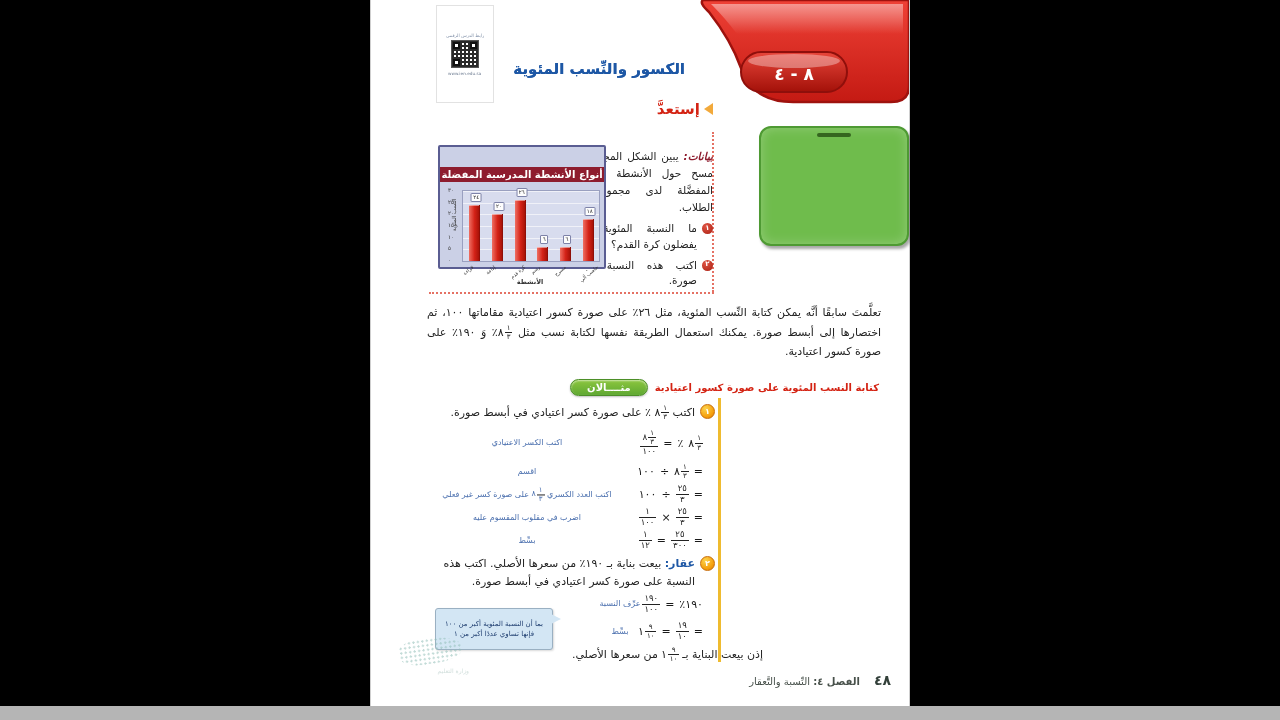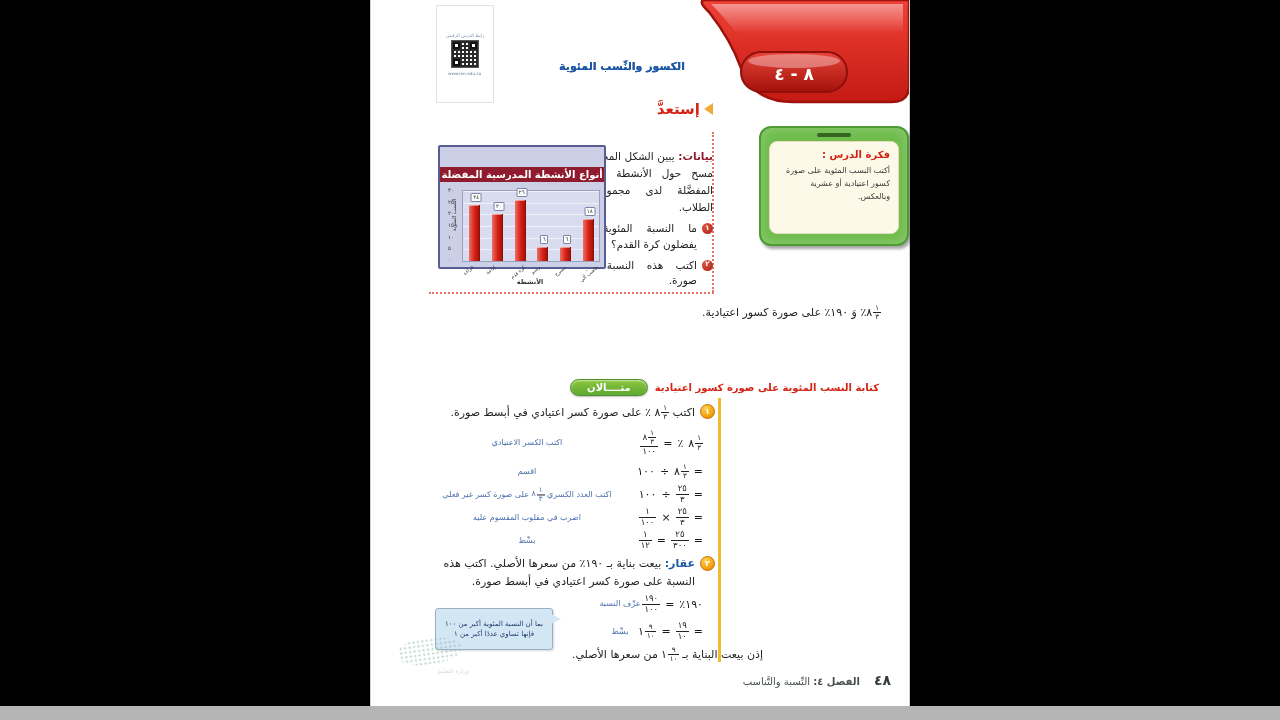--- a/index.html
+++ b/index.html
@@ -13,42 +13,42 @@
   .qr-box{position:absolute;left:66px;top:6px;width:56px;height:96px;background:#fff;
           box-shadow:0 0 0 1px #e2e2e2;display:flex;flex-direction:column;align-items:center;justify-content:center;gap:3px;}
   .qr-caption{font-size:5px;color:#8090a8;white-space:nowrap;transform:scale(.9);}
   .qr-pattern{width:26px;height:26px;position:relative;background:
       repeating-linear-gradient(0deg,#2a2a2a 0 2px,transparent 2px 4px),
       repeating-linear-gradient(90deg,#2a2a2a 0 2px,rgba(255,255,255,.85) 2px 4px);outline:1px solid #555;}
   .qr-eye{position:absolute;width:7px;height:7px;border:2px solid #111;background:#fff;box-sizing:border-box;}
   .qr-url{font-size:5px;color:#6b7a90;transform:scale(.85);}
   .banner-svg{position:absolute;right:0;top:0;}
   .lesson-title{position:absolute;right:224px;top:60px;color:#1d57a5;font-weight:bold;
-                font-size:11px;direction:rtl;white-space:nowrap;text-shadow:0 0 .4px #1d57a5;}
+                font-size:15px;direction:rtl;white-space:nowrap;text-shadow:0 0 .4px #1d57a5;}
 
   
   .idea-box{position:absolute;left:388px;top:126px;width:146px;height:116px;background:#6fbc4c;
             border:2px solid #4e9a33;border-radius:12px;box-shadow:2px 3px 3px rgba(0,0,0,.35),inset 0 0 12px rgba(255,255,255,.25);}
   .idea-clip{position:absolute;left:50%;top:5px;transform:translateX(-50%);width:34px;height:4px;
              background:#35661f;border-radius:3px;}
   .idea-inner{position:absolute;left:8px;right:8px;top:13px;bottom:10px;background:#fdf9e8;
               border:1px solid #e4ddbd;border-radius:8px;padding:7px 8px;direction:rtl;box-sizing:border-box;}
   .idea-title{color:#d42313;font-weight:bold;font-size:10px;margin-bottom:4px;}
   .idea-body{color:#3a3a3a;font-size:8px;line-height:1.65;}
 
   
   .warmup-heading{position:absolute;right:196px;top:100px;display:flex;direction:rtl;align-items:center;gap:4px;}
   .warmup-arrow{width:0;height:0;border-top:6px solid transparent;border-bottom:6px solid transparent;
                 border-right:9px solid #f2a93b;}
   .warmup-heading-text{color:#d42313;font-weight:bold;font-size:15px;}
   .dotted-v{position:absolute;left:341px;top:132px;height:160px;border-left:2px dotted #e57164;}
   .dotted-h{position:absolute;left:58px;top:292px;width:285px;border-top:2px dotted #e57164;}
   .warmup-text{position:absolute;left:195px;top:148px;width:147px;direction:rtl;font-size:10.5px;
                color:#222;line-height:1.62;text-align:justify;}
-  .warmup-lead{font-weight:bold;color:#8e1c2e;}
+  .warmup-lead{font-weight:bold;color:#8e1c2e;font-style:italic;}
   .warmup-q{display:flex;direction:rtl;gap:5px;margin-top:5px;align-items:flex-start;}
   .q-circle{flex:0 0 auto;width:11px;height:11px;margin-top:2px;border-radius:50%;background:radial-gradient(circle at 35% 30%,#e05545,#a81f12);
             color:#fff;font-size:7px;font-weight:bold;display:flex;align-items:center;justify-content:center;}
   .warmup-q-text{font-size:10.5px;color:#222;line-height:1.5;}
 
   
   .chart{position:absolute;left:67px;top:145px;width:168px;height:124px;border:2px solid #5a5d92;
          background:#cbd0e6;box-sizing:border-box;border-radius:2px;}
   .chart-title{height:15px;background:#8e1c2e;color:#fff;font-size:10px;font-weight:bold;
                display:flex;align-items:center;justify-content:center;direction:rtl;white-space:nowrap;margin-top:20px;}
@@ -154,24 +154,20 @@
       <path d="M 14 4 L 206 4 L 206 34 L 40 34 Q 28 18 16 6 Z" fill="url(#gloss)"></path>
       <rect x="44" y="52" width="106" height="40" rx="20" fill="url(#gradPill)" stroke="#8f0f0b" stroke-width="2"></rect>
       <ellipse cx="97" cy="61" rx="46" ry="7" fill="#ffffff" opacity=".35"></ellipse>
       <text x="97" y="80" text-anchor="middle" font-size="17" font-weight="bold" fill="#ffffff">٨ - ٤</text>
     </svg>
 
     <div class="lesson-title">الكسور والنِّسب المئوية</div>
 
     <div class="idea-box">
       <div class="idea-clip"></div>
-      <div class="idea-inner">
-        <div class="idea-title">فكرة الدرس :</div>
-        <div class="idea-body">أكتب النسب المئوية على صورة كسور اعتيادية أو عشرية وبالعكس.</div>
-      </div>
     </div>
 
     <div class="warmup-heading">
       <span class="warmup-arrow"></span>
       <span class="warmup-heading-text">إستعدَّ</span>
     </div>
     <div class="dotted-v"></div>
     <div class="dotted-h"></div>
 
     <div class="warmup-text">
@@ -222,21 +218,21 @@
           <div class="xlabel" style="left: 64.6667px; top: 82px;">كرة قدم</div>
           <div class="bar-callout" style="left: 104.333px; top: 53px;">٦</div>
           <div class="xlabel" style="left: 87.3333px; top: 82px;">رسم</div>
           <div class="bar-callout" style="left: 127px; top: 53px;">٦</div>
           <div class="xlabel" style="left: 110px; top: 82px;">مسرح</div>
           <div class="bar-callout" style="left: 149.667px; top: 25px;">١٨</div>
           <div class="xlabel" style="left: 132.667px; top: 82px;">حاسب آلي</div>
         </div>
     </div>
 
-    <div class="intro-par" id="intro-par"><span class="mx">
+    <div class="intro-par" id="intro-par"><span class="tok">تعلَّمتَ سابقًا أنَّه يمكن كتابة النِّسب المئوية، مثل ٢٦٪ على صورة كسور اعتيادية مقاماتها ١٠٠، ثم اختصارها إلى أبسط صورة. يمكنك استعمال الطريقة نفسها لكتابة نسب مثل </span><span class="mx">
           <span class="whole">٨</span>
           <span class="fr">
             <span class="num">١</span>
             <span class="den">٣</span>
           </span>
         </span><span class="tok">٪ وَ ١٩٠٪ على صورة كسور اعتيادية.</span></div>
 
     <div class="ex-header">
       <span class="ex-heading">كتابة النسب المئوية على صورة كسور اعتيادية</span>
       <span class="ex-badge">مثــــالان</span>
@@ -384,21 +380,21 @@
           <span class="fr">
             <span class="num">٩</span>
             <span class="den">١٠</span>
           </span>
         </span>
         <span class="tok"> من سعرها الأصلي.</span>
       </div>
 
     <div class="footer">
       <span class="footer-num">٤٨</span>
-      <span class="footer-chapter"><b>الفصل ٤:</b> <span>النِّسبة والتَّناسب</span></span>
+      <span class="footer-chapter"><b>الفصل ٤:</b> <span>النِّسبة والتَّعقار</span></span>
     </div>
 
     <div class="watermark">
       <div class="wm-dots"></div>
       <div class="wm-text">وزارة التعليم</div>
     </div>
 
   </div>
   <div class="bottom-strip"></div>
 </div>

